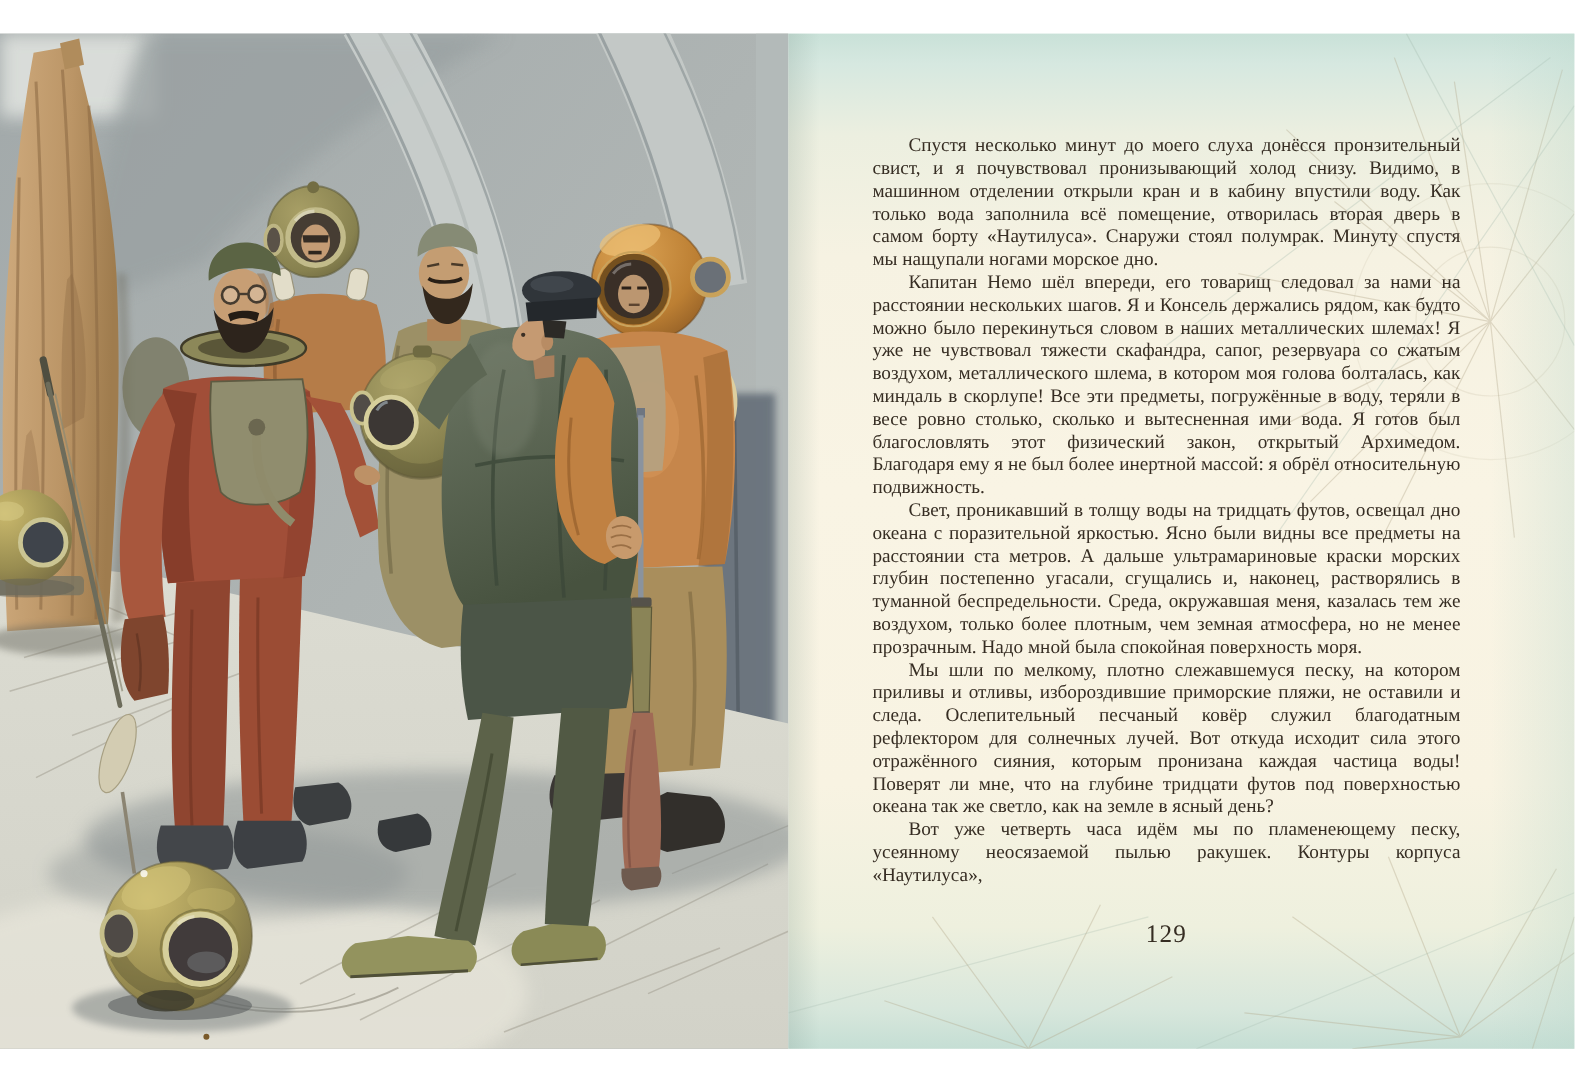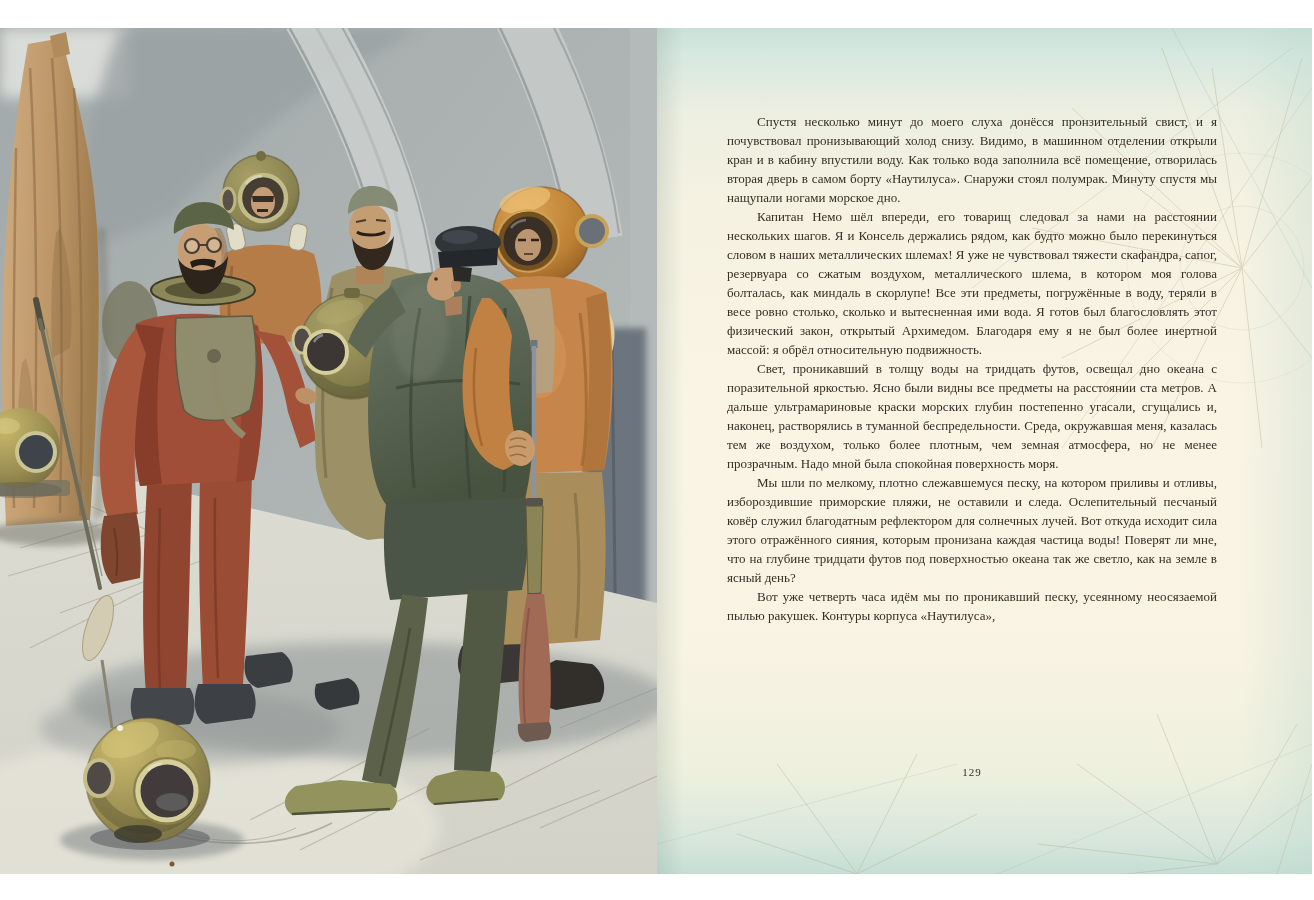--- a/index.html
+++ b/index.html
@@ -24,27 +24,27 @@
   }
   .page-right::after{ 
     content:"";position:absolute;right:0;top:0;bottom:0;width:70px;
     background:linear-gradient(270deg, rgba(186,216,205,0.35), rgba(186,216,205,0));
   }
   .deco{position:absolute;pointer-events:none;}
   .deco-top{right:0;top:0;}
   .deco-bottom{right:0;bottom:0;}
   .text-block{
     position:absolute;left:70px;top:84px;width:490px;
-    font-size:13px;line-height:19px;color:#362d23;
+    font-size:16px;line-height:19px;color:#362d23;
     text-align:justify;z-index:2;
   }
   .text-block p{margin:0;text-indent:30px;hyphens:auto;}
   .page-number{
     position:absolute;left:70px;top:738px;width:490px;
-    text-align:center;font-size:11px;color:#362d23;z-index:2;letter-spacing:1px;
+    text-align:center;font-size:21px;color:#362d23;z-index:2;letter-spacing:1px;
   }
 </style>
 </head>
 <body>
 
 <div class="spread">
 
   <div class="page page-left">
     <svg width="657" height="846" viewBox="0 0 657 846">
       <defs>
@@ -374,18 +374,18 @@
         <path d="M0,140 L300,60"></path>
           <path d="M340,170 L655,40"></path>
       </g>
     </svg>
 
     <div class="text-block">
       <p>Спустя несколько минут до моего слуха донёсся пронзительный свист, и я почувствовал пронизывающий холод снизу. Видимо, в машинном отделении открыли кран и в кабину впустили воду. Как только вода заполнила всё помещение, отворилась вторая дверь в самом борту «Наутилуса». Снаружи стоял полумрак. Минуту спустя мы нащупали ногами морское дно.</p>
       <p>Капитан Немо шёл впереди, его товарищ следовал за нами на расстоянии нескольких шагов. Я и Консель держались рядом, как будто можно было перекинуться словом в наших металлических шлемах! Я уже не чувствовал тяжести скафандра, сапог, резервуара со сжатым воздухом, металлического шлема, в котором моя голова болталась, как миндаль в скорлупе! Все эти предметы, погружённые в воду, теряли в весе ровно столько, сколько и вытесненная ими вода. Я готов был благословлять этот физический закон, открытый Архимедом. Благодаря ему я не был более инертной массой: я обрёл относительную подвижность.</p>
       <p>Свет, проникавший в толщу воды на тридцать футов, освещал дно океана с поразительной яркостью. Ясно были видны все предметы на расстоянии ста метров. А дальше ультрамариновые краски морских глубин постепенно угасали, сгущались и, наконец, растворялись в туманной беспредельности. Среда, окружавшая меня, казалась тем же воздухом, только более плотным, чем земная атмосфера, но не менее прозрачным. Надо мной была спокойная поверхность моря.</p>
       <p>Мы шли по мелкому, плотно слежавшемуся песку, на котором приливы и отливы, избороздившие приморские пляжи, не оставили и следа. Ослепительный песчаный ковёр служил благодатным рефлектором для солнечных лучей. Вот откуда исходит сила этого отражённого сияния, которым пронизана каждая частица воды! Поверят ли мне, что на глубине тридцати футов под поверхностью океана так же светло, как на земле в ясный день?</p>
-      <p>Вот уже четверть часа идём мы по проникавший песку, усеянному неосязаемой пылью ракушек. Контуры корпуса «Наутилуса»,</p>
+      <p>Вот уже четверть часа идём мы по пламенеющему песку, усеянному неосязаемой пылью ракушек. Контуры корпуса «Наутилуса»,</p>
     </div>
 
     <div class="page-number">129</div>
   </div>
 </div>
 
 </body></html>

